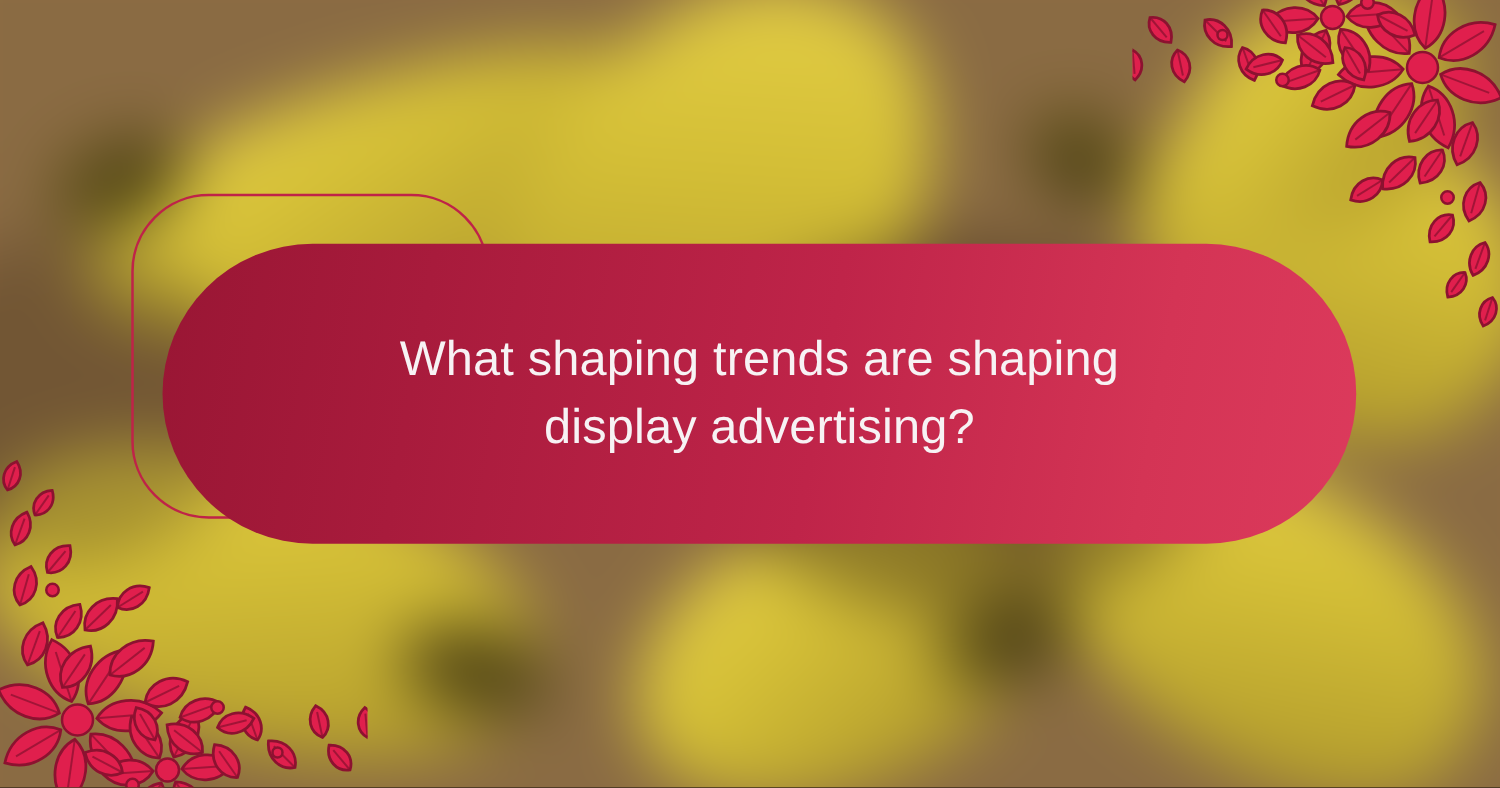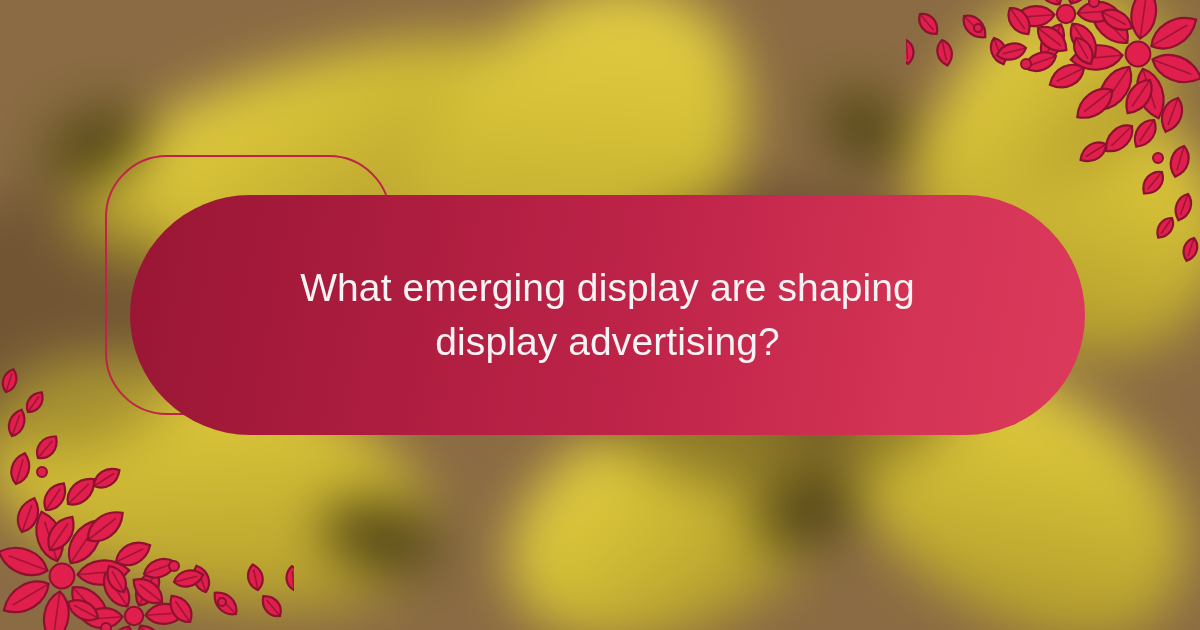--- a/index.html
+++ b/index.html
@@ -290,16 +290,16 @@
         <circle cx="188" cy="8" r="5" fill="#e01f4d" stroke="#8c1230" stroke-width="2"></circle>
         <circle cx="120" cy="70" r="5" fill="#e01f4d" stroke="#8c1230" stroke-width="2"></circle>
         <circle cx="252" cy="164" r="5" fill="#e01f4d" stroke="#8c1230" stroke-width="2"></circle>
         <circle cx="72" cy="34" r="4" fill="#e01f4d" stroke="#8c1230" stroke-width="2"></circle>
       </g>
   </svg>
 
   <div class="card-outline"></div>
 
   <div class="question-card">
-    <div class="question-text">What emerging display are shaping display advertising?</div>
+    <div class="question-text">What shaping trends are shaping display advertising?</div>
   </div>
 
 </div>
 
 </body></html>

